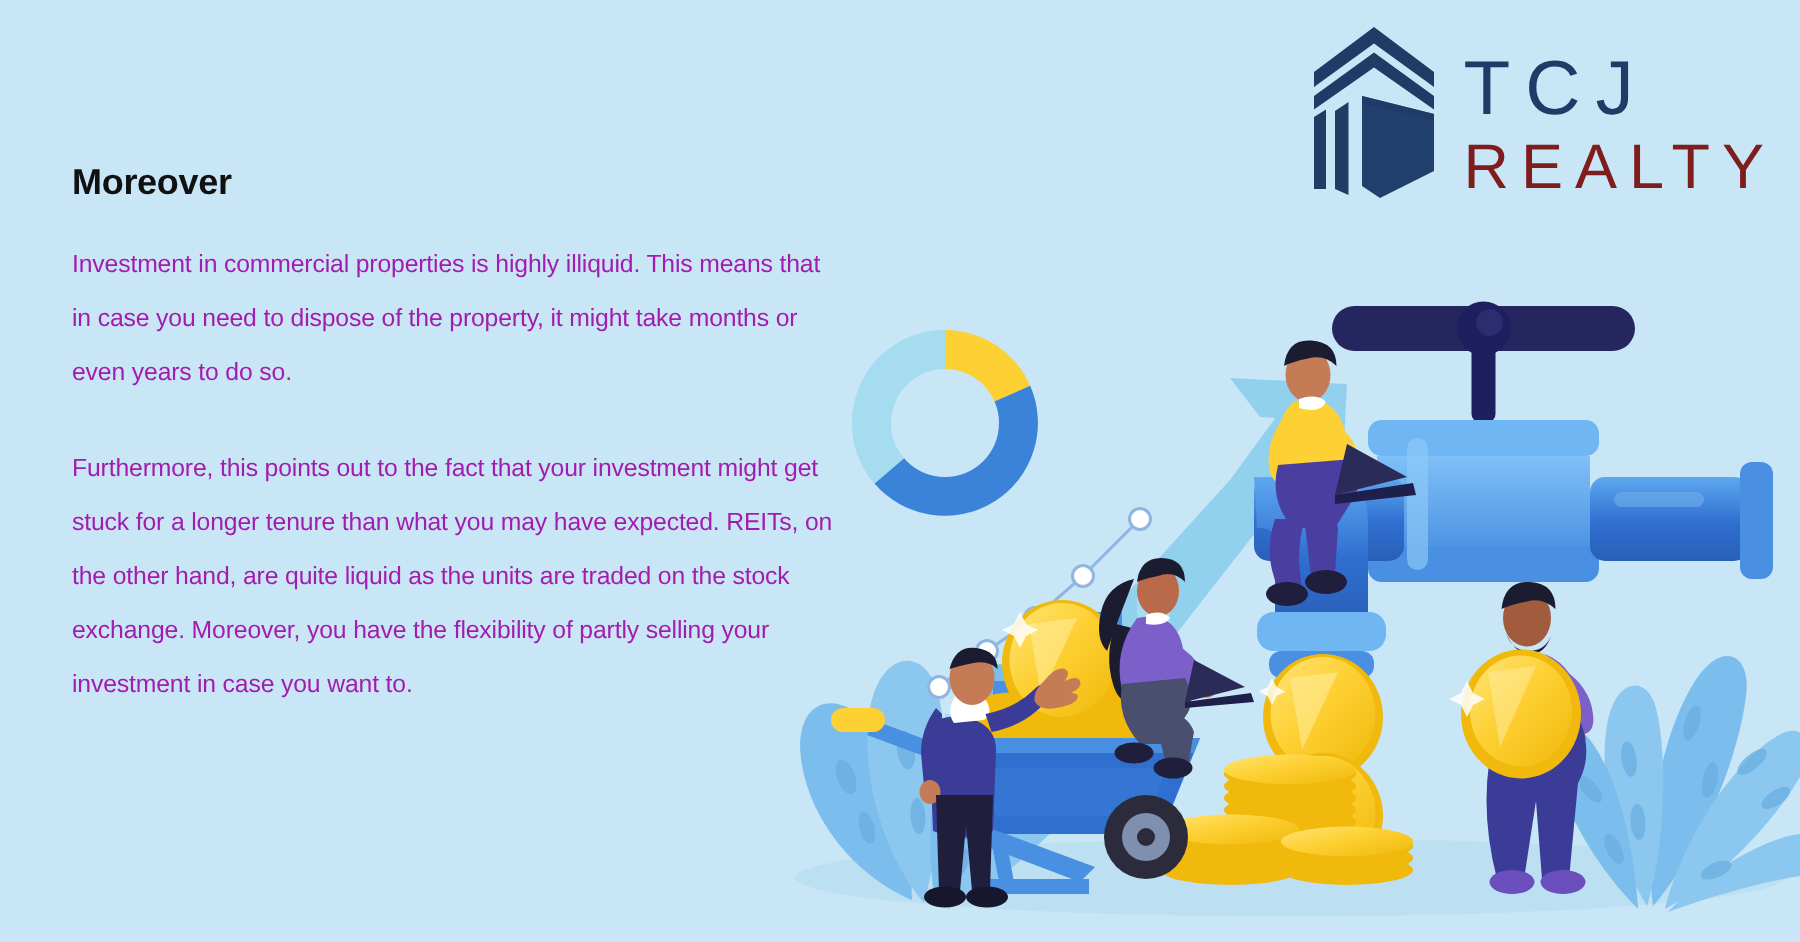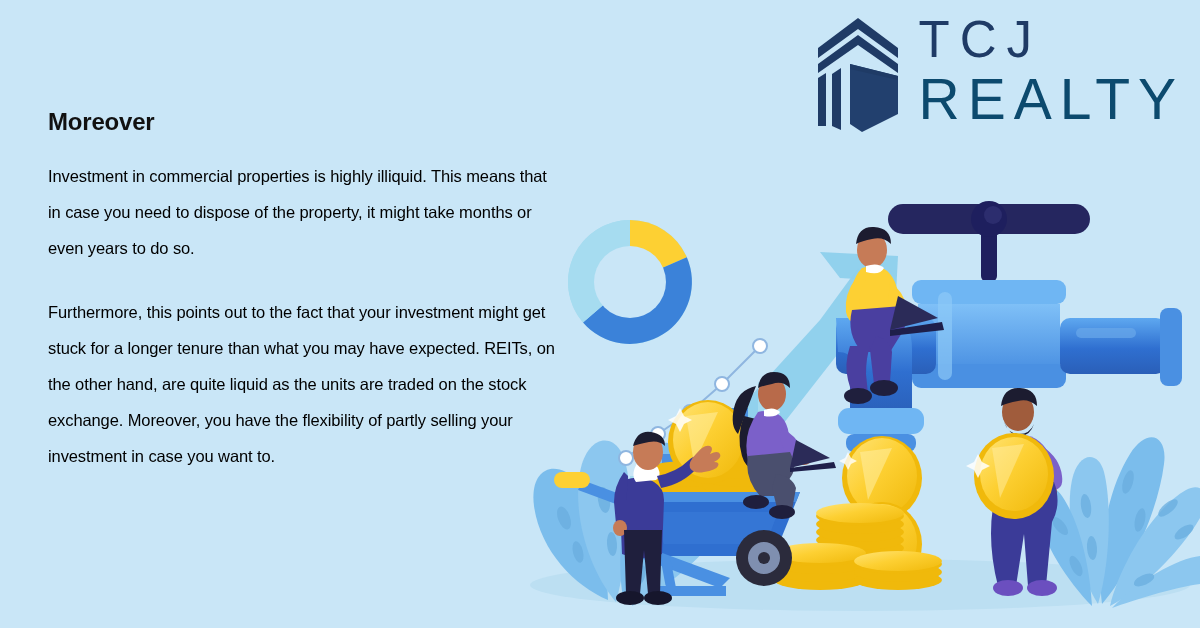--- a/index.html
+++ b/index.html
@@ -16,62 +16,62 @@
     font-family:"Liberation Sans", sans-serif;
     -webkit-font-smoothing:antialiased;
   }
 
   
   #logo {
     position:absolute;
     top:14px;
     right:16px;
     display:flex;
-    align-items:flex-start;
+    align-items:flex-end;
     gap:14px;
   }
   #logo-mark { width:92px; height:118px; display:block; }
   #logo-words {
     display:flex;
     flex-direction:column;
     align-items:flex-start;
     line-height:1;
   }
   .logo-line-1 {
     font-size:51px;
     letter-spacing:10px;
     color:#1f3b66;
     font-weight:400;
     margin-bottom:6px;
   }
   .logo-line-2 {
-    font-size:57px;
+    font-size:42px;
     letter-spacing:8px;
-    color:#0c4a6e;
+    color:#7f1d1d;
     font-weight:400;
   }
 
   
   #text-col {
     position:absolute;
     left:48px;
     top:108px;
     width:510px;
   }
   #page-title {
     font-size:24px;
     font-weight:bold;
     color:#111111;
     letter-spacing:-0.2px;
     margin-bottom:22px;
   }
   .para {
     font-size:16.5px;
     line-height:36px;
-    color:#000000;
+    color:#a21caf;
     letter-spacing:-0.1px;
   }
   .para + .para { margin-top:28px; }
 
   
   #illo {
     position:absolute;
     left:520px;
     top:200px;
     width:680px;

